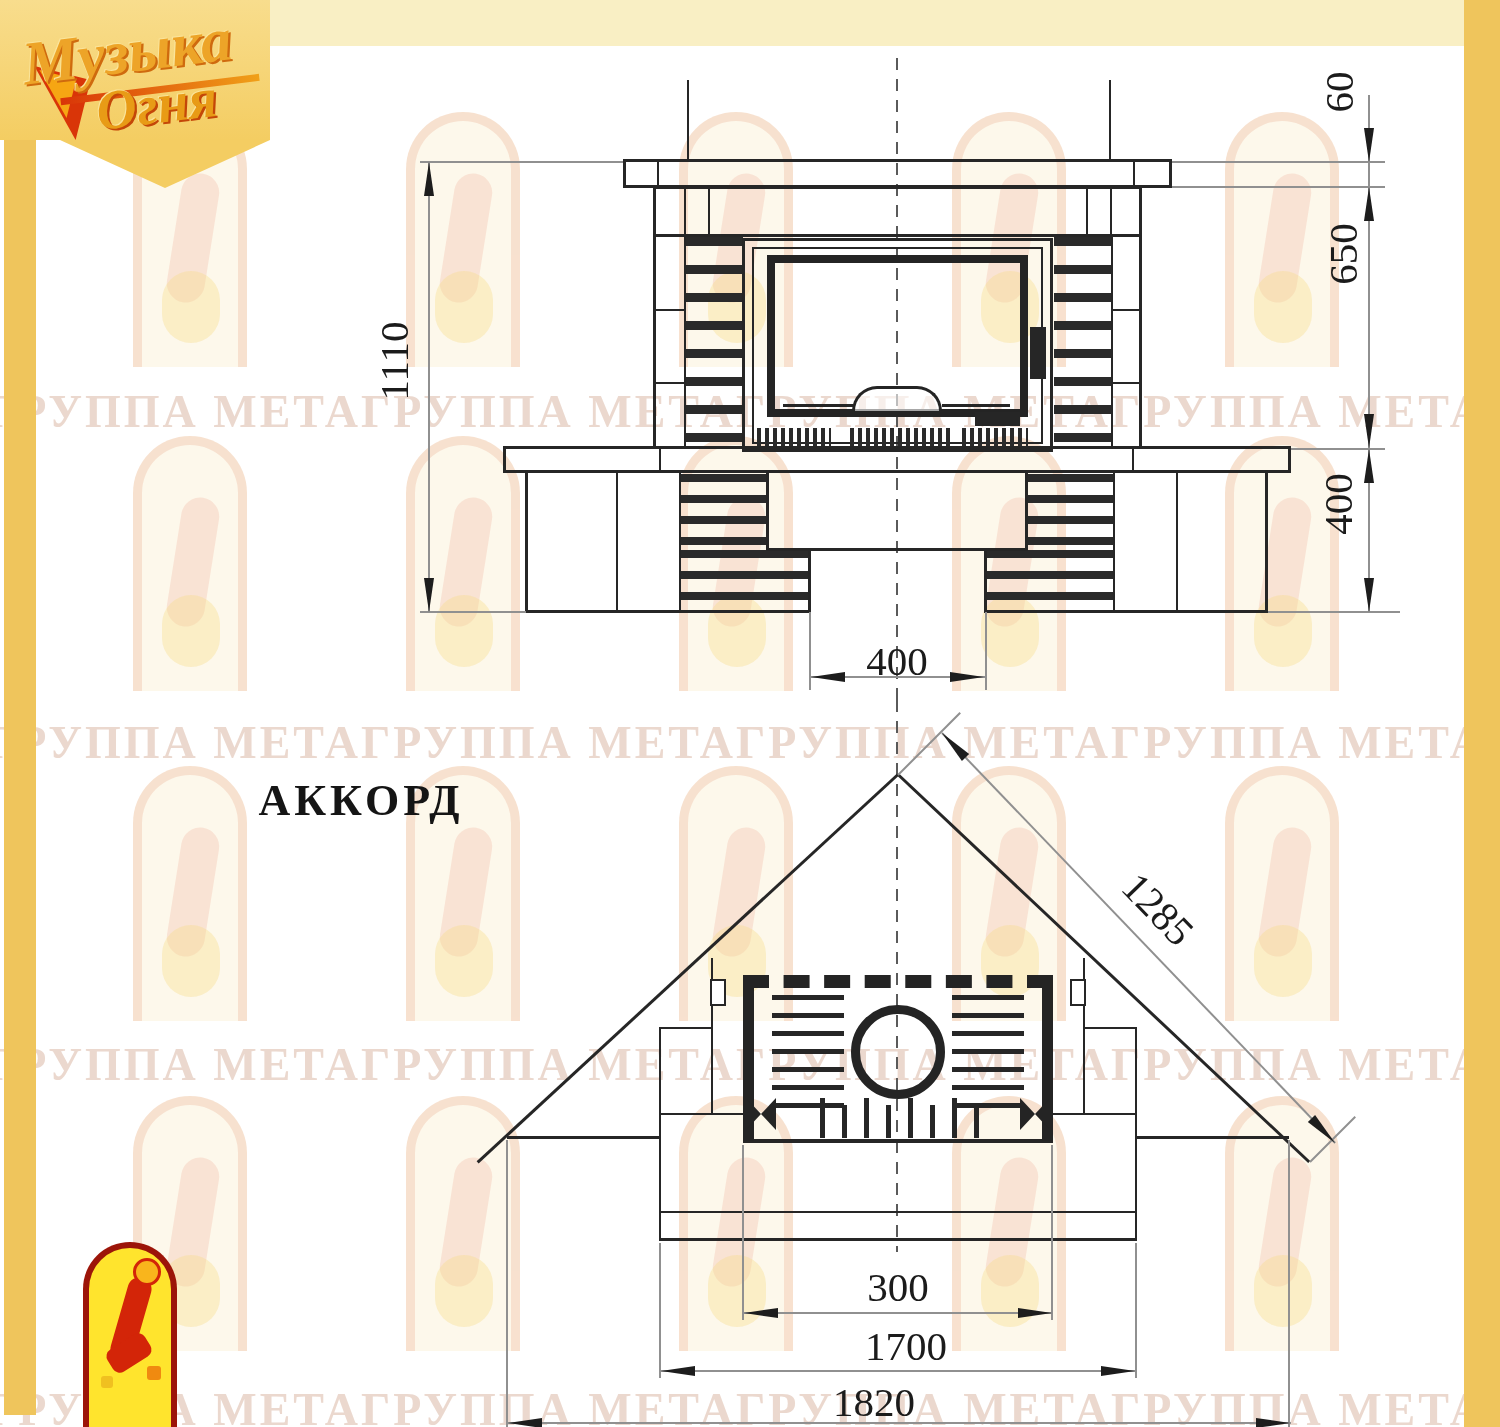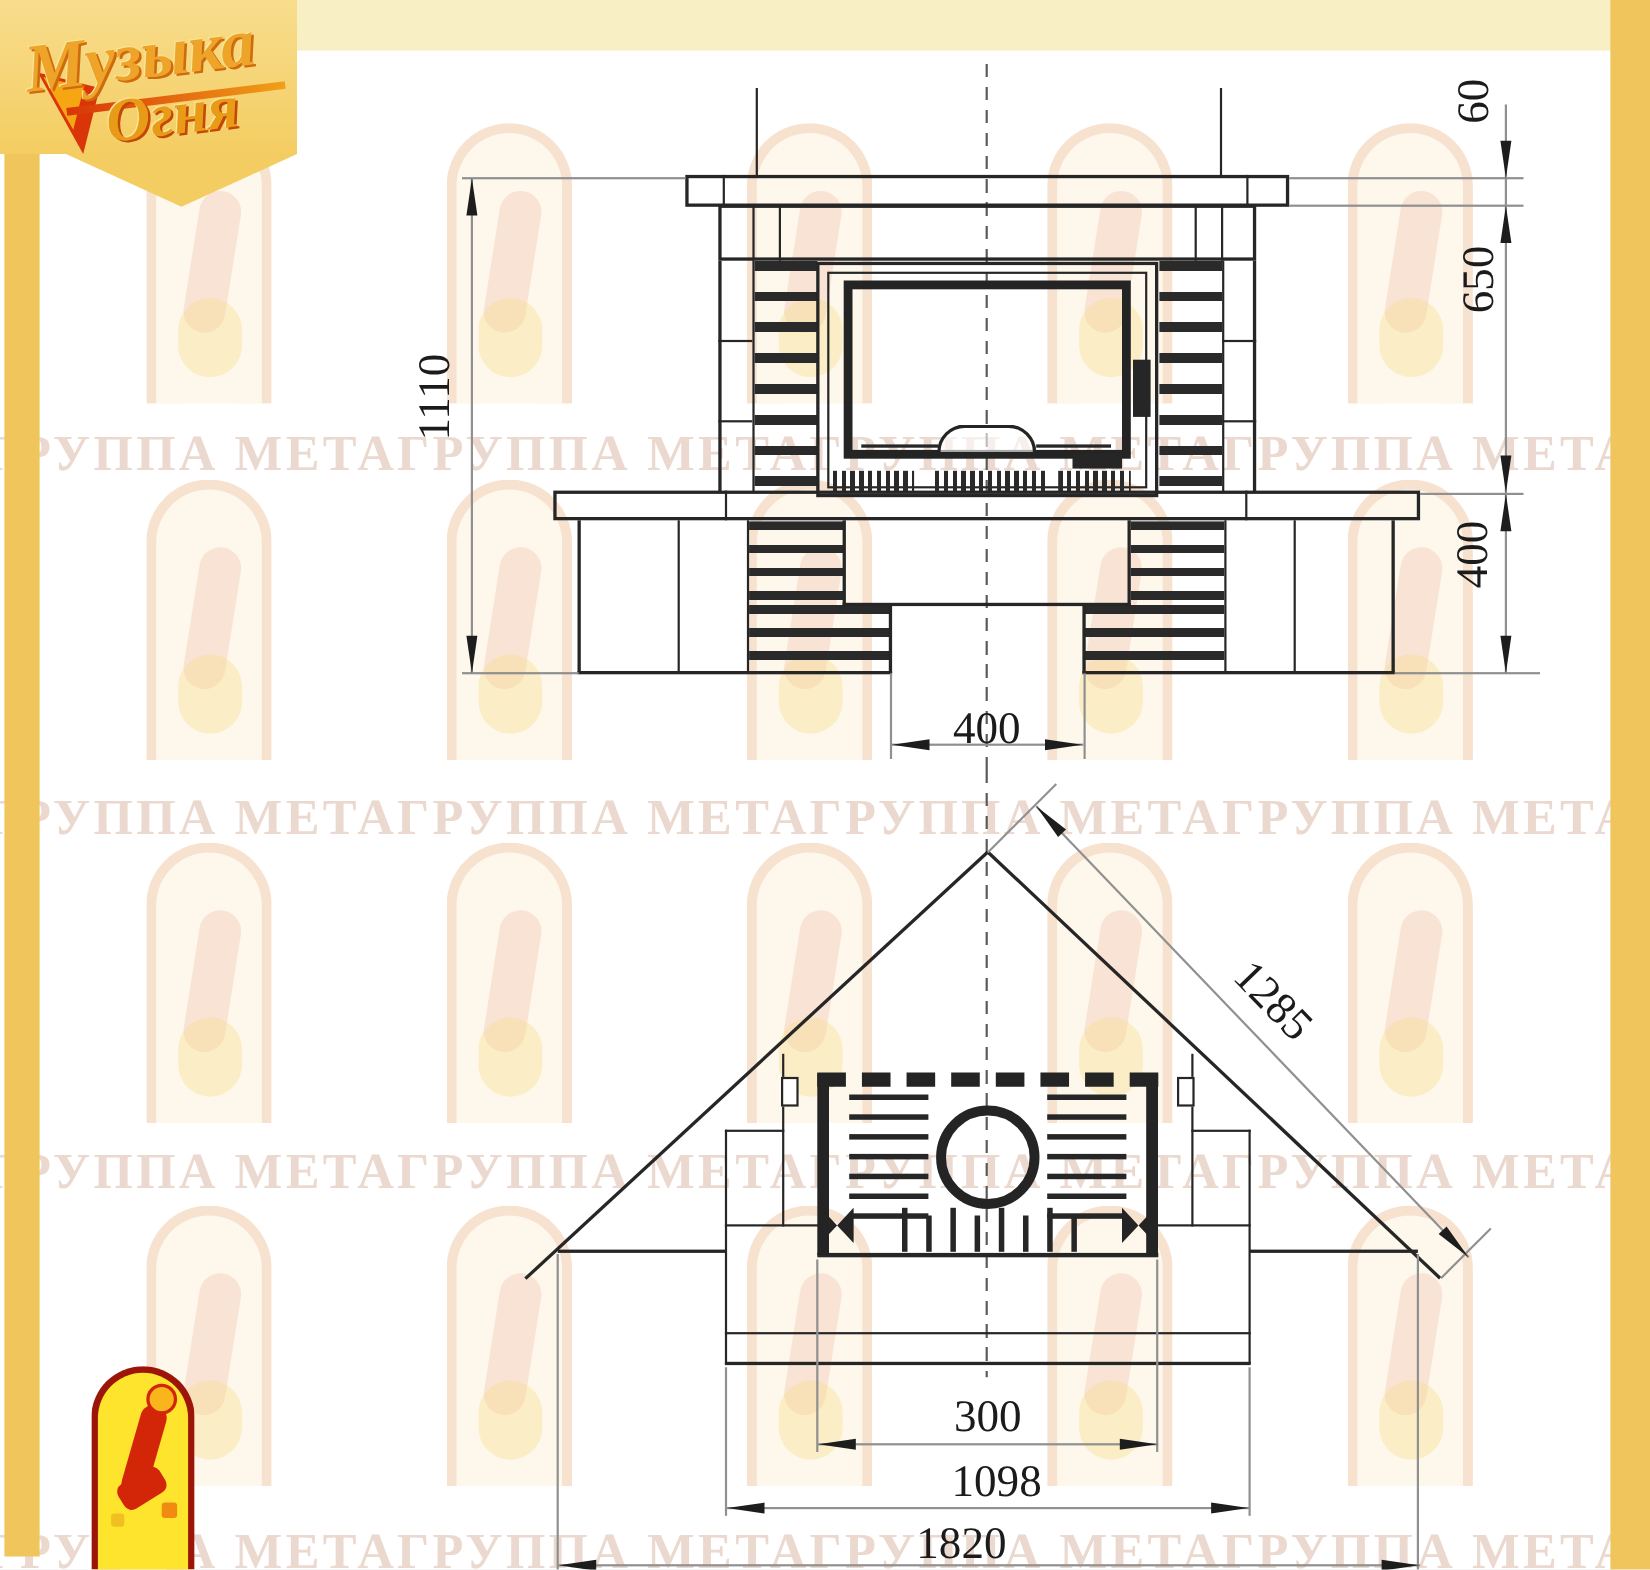--- a/index.html
+++ b/index.html
@@ -171,20 +171,21 @@
   </div>
 
   <div class="mini">
     <div class="s1"></div>
     <div class="s2"></div>
     <div class="s3"></div>
     <div class="d1"></div>
     <div class="d2"></div>
   </div>
 
+  <div class="title">АККОРД</div>
 
   <div class="draw">
 
     <div class="dashv" style="left:896px;top:58px;height:650px"></div>
     <div class="ln" style="left:687px;top:80px;width:2px;height:80px"></div>
     <div class="ln" style="left:1109px;top:80px;width:2px;height:80px"></div>
 
     <div class="box" style="left:623px;top:159px;width:549px;height:29px"></div>
     <div class="ln" style="left:657px;top:159px;width:2px;height:29px"></div>
     <div class="ln" style="left:1133px;top:159px;width:2px;height:29px"></div>
@@ -335,21 +336,21 @@
     <div class="lng" style="left:743px;top:1312px;width:310px;height:2px"></div>
     <div class="al" style="left:744px;top:1308px"></div>
     <div class="ar2" style="left:1018px;top:1308px"></div>
     <div class="dim" style="left:848px;top:1263px;width:100px">300</div>
 
     <div class="lng" style="left:659px;top:1243px;width:2px;height:135px"></div>
     <div class="lng" style="left:1135px;top:1243px;width:2px;height:135px"></div>
     <div class="lng" style="left:660px;top:1370px;width:476px;height:2px"></div>
     <div class="al" style="left:661px;top:1366px"></div>
     <div class="ar2" style="left:1101px;top:1366px"></div>
-    <div class="dim" style="left:846px;top:1322px;width:120px">1098</div>
+    <div class="dim" style="left:846px;top:1322px;width:120px">1700</div>
 
     <div class="lng" style="left:506px;top:1140px;width:2px;height:287px"></div>
     <div class="lng" style="left:1288px;top:1140px;width:2px;height:287px"></div>
     <div class="lng" style="left:507px;top:1422px;width:784px;height:2px"></div>
     <div class="al" style="left:508px;top:1418px"></div>
     <div class="ar2" style="left:1256px;top:1418px"></div>
     <div class="dim" style="left:804px;top:1378px;width:140px">1820</div>
   </div>
 
 </div>

